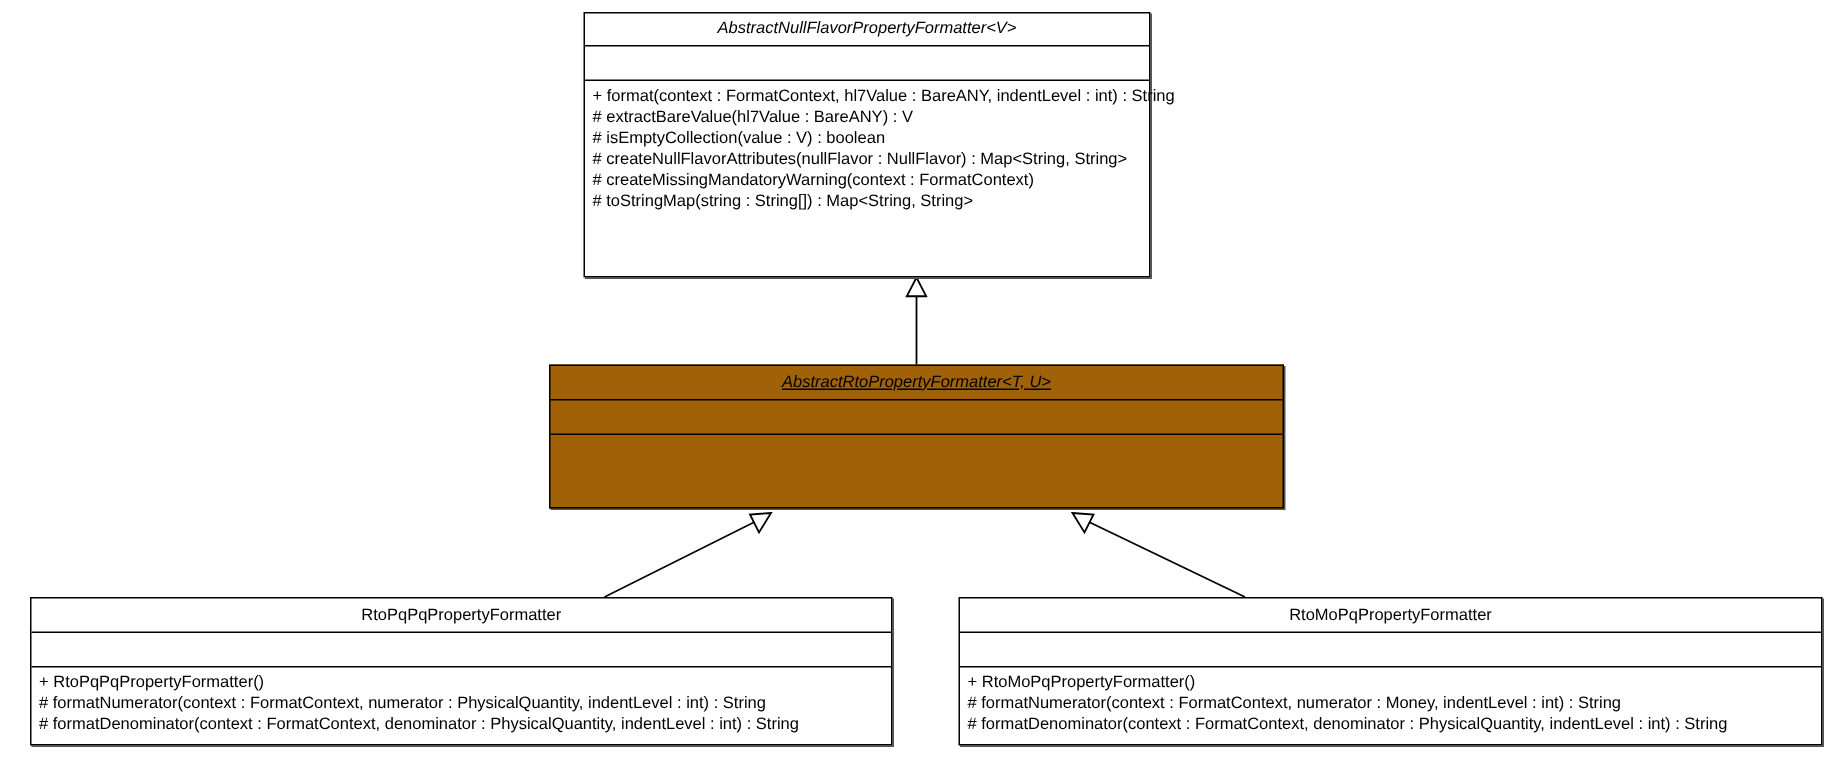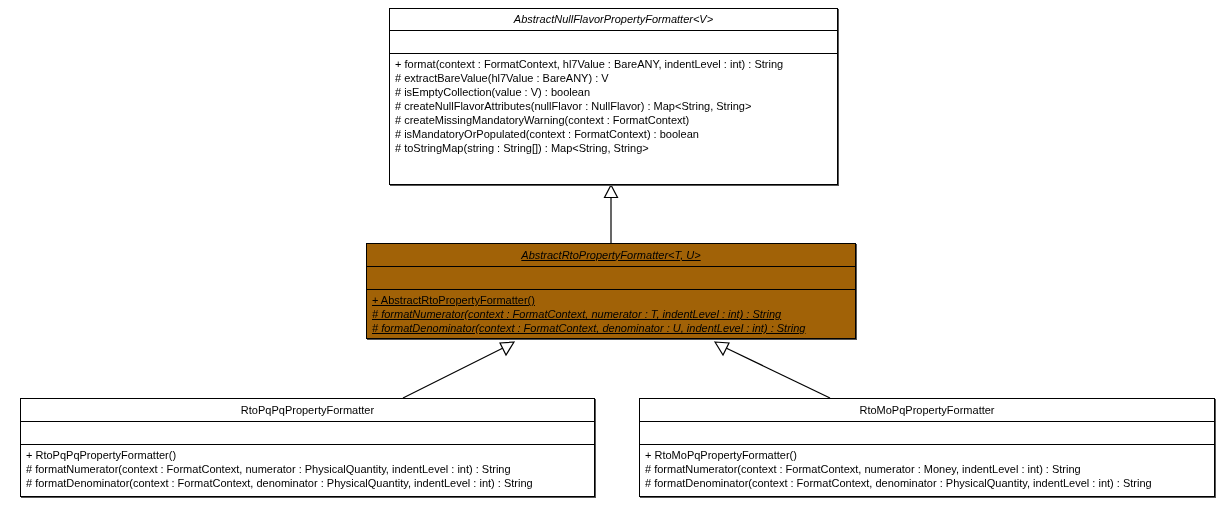--- a/index.html
+++ b/index.html
@@ -57,21 +57,21 @@
     line-height: 14px;
     white-space: nowrap;
     letter-spacing: 0px;
   }
   .op-line.abstract {
     font-style: italic;
   }
 
   
   #class-abstract-nullflavor {
-    left: 389px; top: 8px; width: 449px; height: 177px;
+    left: 389px; top: 8px; width: 378px; height: 177px;
   }
   #class-abstract-nullflavor .class-title { height: 22px; }
   #class-abstract-nullflavor .class-attrs { height: 23px; }
   #class-abstract-nullflavor .class-ops   { height: 130px; }
 
   #class-abstract-rto {
     left: 366px; top: 243px; width: 490px; height: 96px;
   }
   #class-abstract-rto .class-title { height: 23px; }
   #class-abstract-rto .class-attrs { height: 23px; }
@@ -122,33 +122,27 @@
 
 <div class="uml-class" id="class-abstract-nullflavor">
   <div class="class-title abstract">AbstractNullFlavorPropertyFormatter&lt;V&gt;</div>
   <div class="class-attrs"></div>
   <div class="class-ops">
     <div class="op-line">+ format(context : FormatContext, hl7Value : BareANY, indentLevel : int) : String</div>
     <div class="op-line"># extractBareValue(hl7Value : BareANY) : V</div>
     <div class="op-line"># isEmptyCollection(value : V) : boolean</div>
     <div class="op-line"># createNullFlavorAttributes(nullFlavor : NullFlavor) : Map&lt;String, String&gt;</div>
     <div class="op-line"># createMissingMandatoryWarning(context : FormatContext)</div>
-    <div class="op-line"># isMandatoryOrPopulated(context : FormatContext) : boolean</div>
     <div class="op-line"># toStringMap(string : String[]) : Map&lt;String, String&gt;</div>
   </div>
 </div>
 
 <div class="uml-class highlight" id="class-abstract-rto">
   <div class="class-title abstract">AbstractRtoPropertyFormatter&lt;T, U&gt;</div>
   <div class="class-attrs"></div>
-  <div class="class-ops">
-    <div class="op-line">+ AbstractRtoPropertyFormatter()</div>
-    <div class="op-line abstract"># formatNumerator(context : FormatContext, numerator : T, indentLevel : int) : String</div>
-    <div class="op-line abstract"># formatDenominator(context : FormatContext, denominator : U, indentLevel : int) : String</div>
-  </div>
 </div>
 
 <div class="uml-class" id="class-rtopqpq">
   <div class="class-title">RtoPqPqPropertyFormatter</div>
   <div class="class-attrs"></div>
   <div class="class-ops">
     <div class="op-line">+ RtoPqPqPropertyFormatter()</div>
     <div class="op-line"># formatNumerator(context : FormatContext, numerator : PhysicalQuantity, indentLevel : int) : String</div>
     <div class="op-line"># formatDenominator(context : FormatContext, denominator : PhysicalQuantity, indentLevel : int) : String</div>
   </div>

